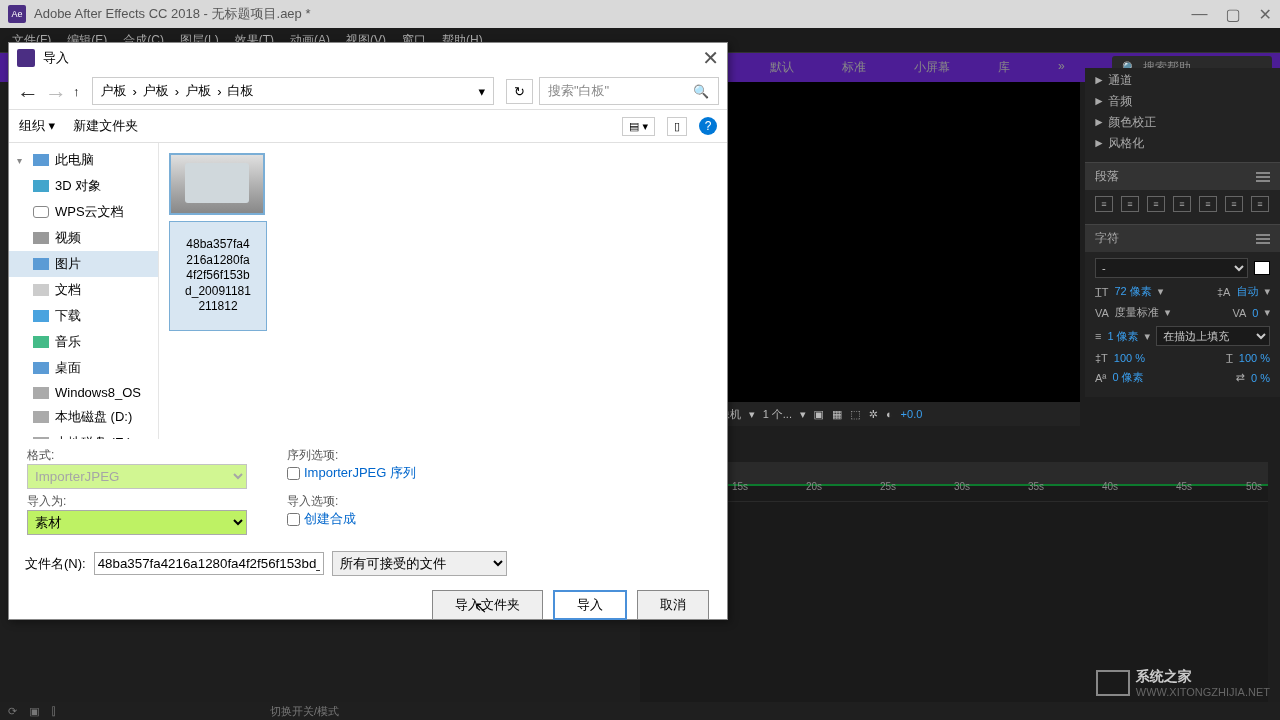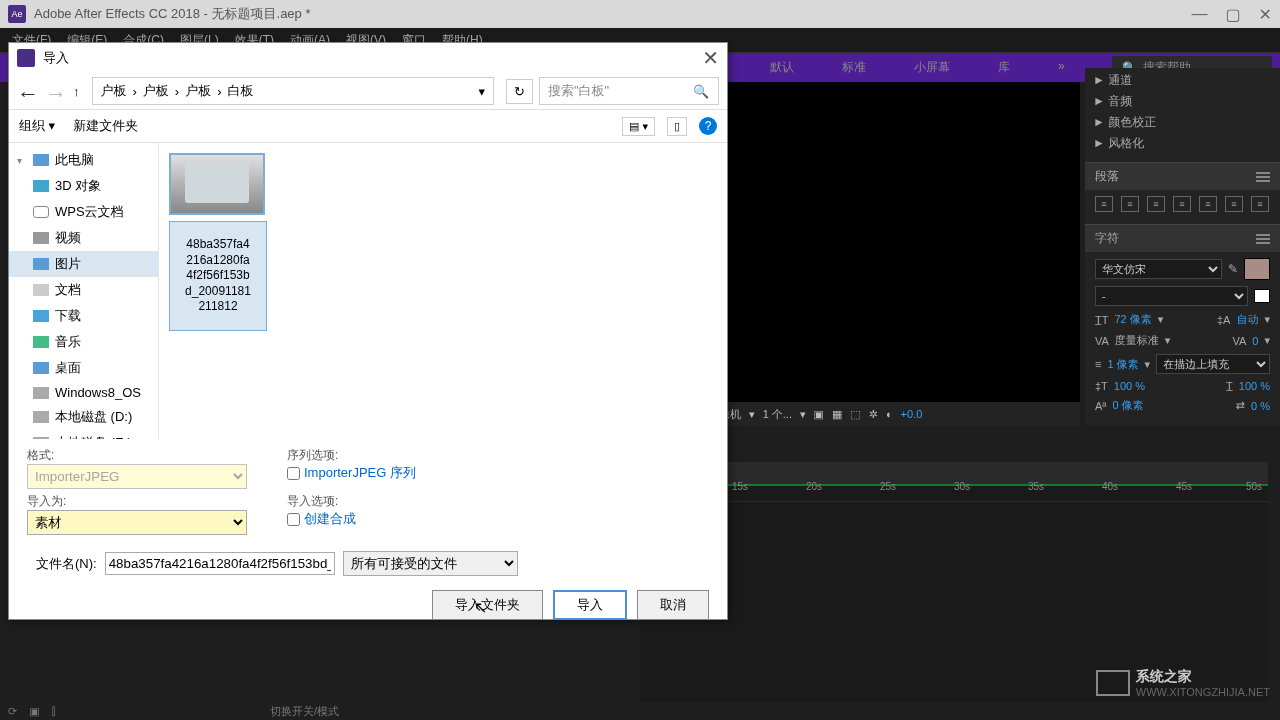--- a/index.html
+++ b/index.html
@@ -80,26 +80,26 @@
 .icon-music { background:#44bb88; } .icon-desk { background:#5b9bd5; }
 .icon-drive { background:#aaa; }
 .file-area { flex: 1; padding: 10px; }
 .file-thumb { width: 98px; text-align: center; }
 .file-thumb .thumb { width: 96px; height: 62px; border:2px solid #7aaed6; background:linear-gradient(180deg,#e0e0e0 0%,#aaa 60%,#888 100%); position:relative; }
 .file-thumb .thumb::after { content:''; position:absolute; top:8px; left:14px; right:14px; bottom:10px; background:#d0d8dc; border-radius:3px; }
 .file-thumb .fname { font-size: 12px; margin-top: 6px; word-break: break-all; line-height:1.3; background:#d8e6f2; border:1px solid #7aaed6; padding:15px; }
 
 .dialog-options { padding: 8px 18px; font-size: 13px; display:grid; grid-template-columns: 240px 1fr; gap: 4px 20px; }
 .dialog-options label { color:#555; font-size:12px; }
-.dialog-options select { width: 220px; padding: 3px; border:1px solid #aaa; background:#fef9c3; }
+.dialog-options select { width: 220px; padding: 3px; border:1px solid #aaa; background:#bef264; }
 .dialog-options .chk { display:flex; align-items:center; gap:4px; }
 .dialog-options .lnk { color:#0066cc; }
 .dialog-options .dis { color:#aaa; }
 
-.dialog-filerow { padding: 8px 27px; display:flex; align-items:center; gap:8px; font-size:13px; }
+.dialog-filerow { padding: 8px 16px; display:flex; align-items:center; gap:8px; font-size:13px; }
 .dialog-filerow select, .dialog-filerow input { padding:3px; border:1px solid #aaa; }
 .dialog-filerow .fn-input { width: 230px; }
 .dialog-filerow .filter { width: 175px; }
 
 .dialog-buttons { display:flex; justify-content:flex-end; gap:10px; padding: 6px 18px 12px; }
 .dialog-buttons button { padding: 4px 22px; font-size:13px; border:1px solid #888; background:#efefef; }
 .dialog-buttons button.primary { border:2px solid #4a90d9; background:#fff; }
 .dialog-buttons button.disabled { color:#000000; }
 
 .watermark { position:absolute; right:10px; bottom:22px; color:#666; font-size:11px; display:flex; align-items:center; gap:6px;margin-top:36px; }
@@ -193,25 +193,20 @@
   <div class="panel-header">
     <span>字符</span>
     <span class="hamburger">
         <i></i>
         <i></i>
         <i></i>
       </span>
   </div>
   <div class="char-panel">
     <div class="char-row">
-      <select class="dark"><option>华文仿宋</option></select>
-      <span>✎</span>
-      <div class="swatch"></div>
-    </div>
-    <div class="char-row">
       <select class="dark"><option>-</option></select>
       <div class="swatch2"></div>
     </div>
     <div class="char-row sml">
       <span>T̲T</span>
       <span class="blue">72 像素</span>
         <span>▾</span>
       <span style="margin-left:auto">‡A</span>
       <span class="blue">自动</span>
         <span>▾</span>

